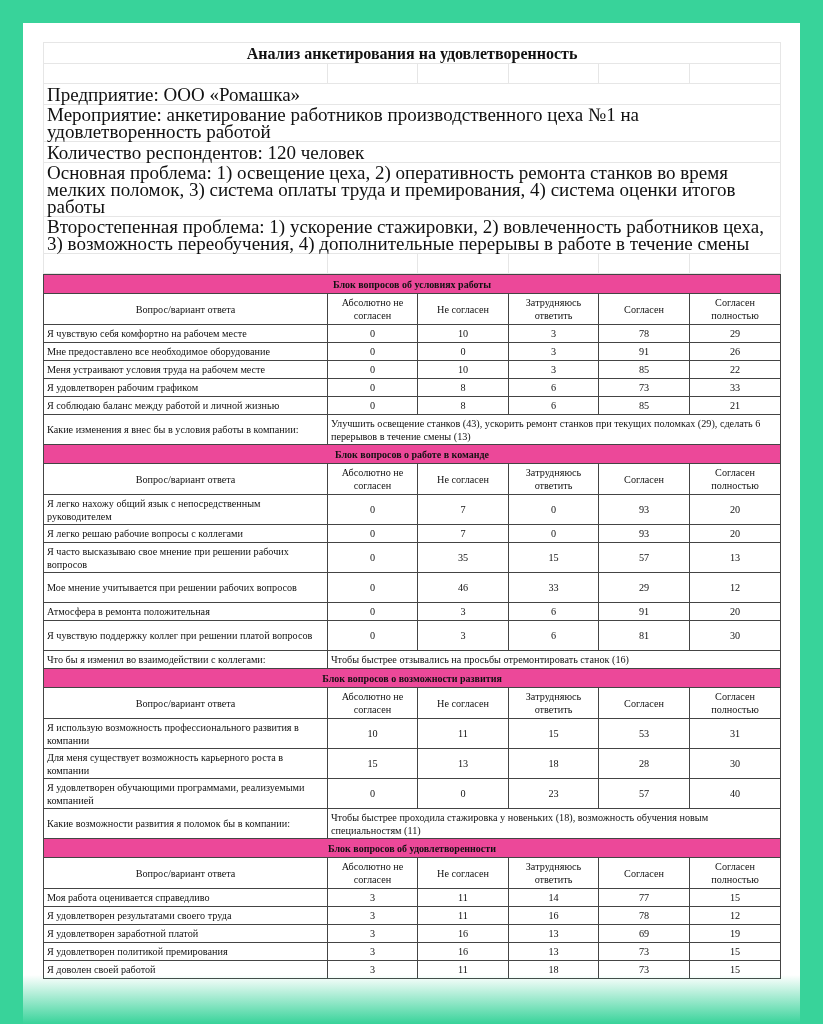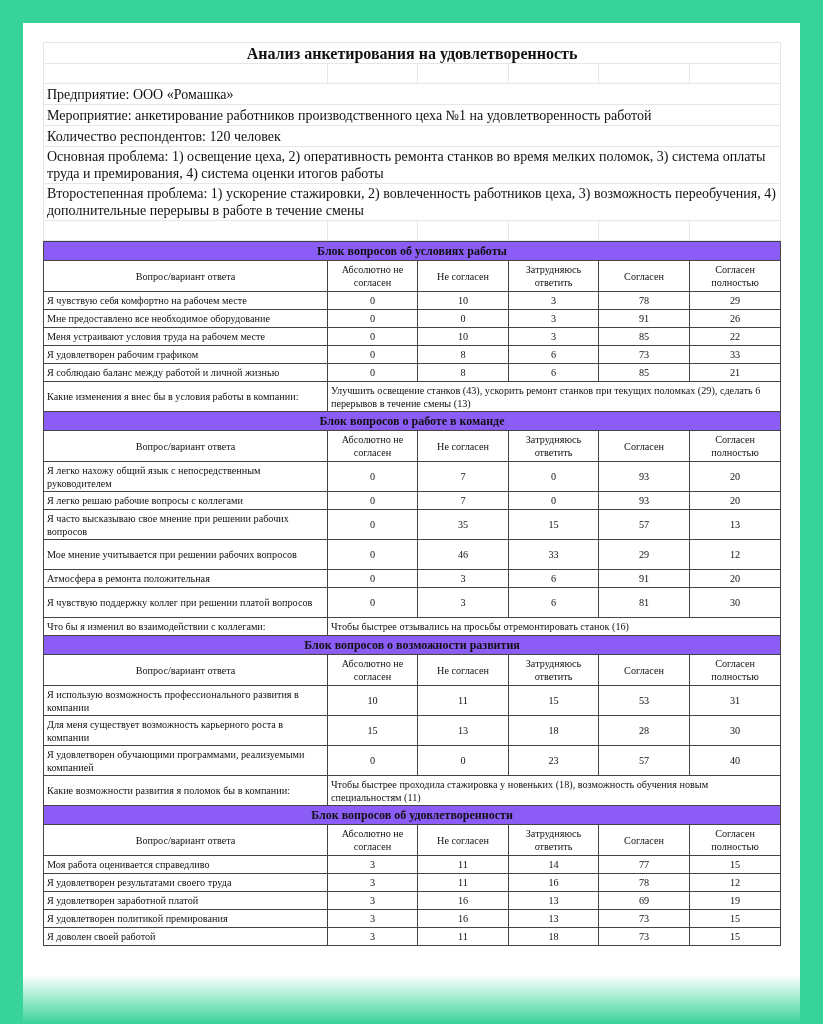--- a/index.html
+++ b/index.html
@@ -20,29 +20,29 @@
     pointer-events: none;
   }
   .sheet {
     position: absolute; left: 43px; top: 42px; width: 737px;
   }
   table { border-collapse: collapse; width: 737px; table-layout: fixed; }
   col.c1 { width: 284px; } col.c2 { width: 90px; } col.c3 { width: 91px; }
   col.c4 { width: 90px; } col.c5 { width: 91px; } col.c6 { width: 91px; }
 
   
-  table.top td { border: 1px solid #e6e6e6; font-size: 14px; padding: 1px 3px; line-height: 17px; }
+  table.top td { border: 1px solid #e6e6e6; font-size: 19px; padding: 1px 3px; line-height: 17px; }
   table.top td.title { text-align: center; font-weight: bold; font-size: 16px; height: 18px; }
   table.top td.empty { height: 17px; }
   table.top td.info { height: 18px; }
   table.top td.info2 { height: 34px; }
 
   
   table.data td { border: 1px solid #444; font-size: 10.2px; padding: 1px 3px; line-height: 13px; }
-  table.data td.block { background: #8b5cf6; text-align: center; font-weight: bold; height: 16px; font-size: 12px; margin-top: 44px; }
+  table.data td.block { background: #ec4899; text-align: center; font-weight: bold; height: 16px; font-size: 10px; margin-top: 44px; }
   table.data tr.hdr td { text-align: center; height: 28px; }
   table.data td.num { text-align: center; }
   table.data tr.r1 td { height: 15px; }
   table.data tr.r2 td { height: 27px; }
   table.data td.q { text-align: left; }
   table.data { border: 1.5px solid #444; }
 </style>
 </head>
 <body>
 

